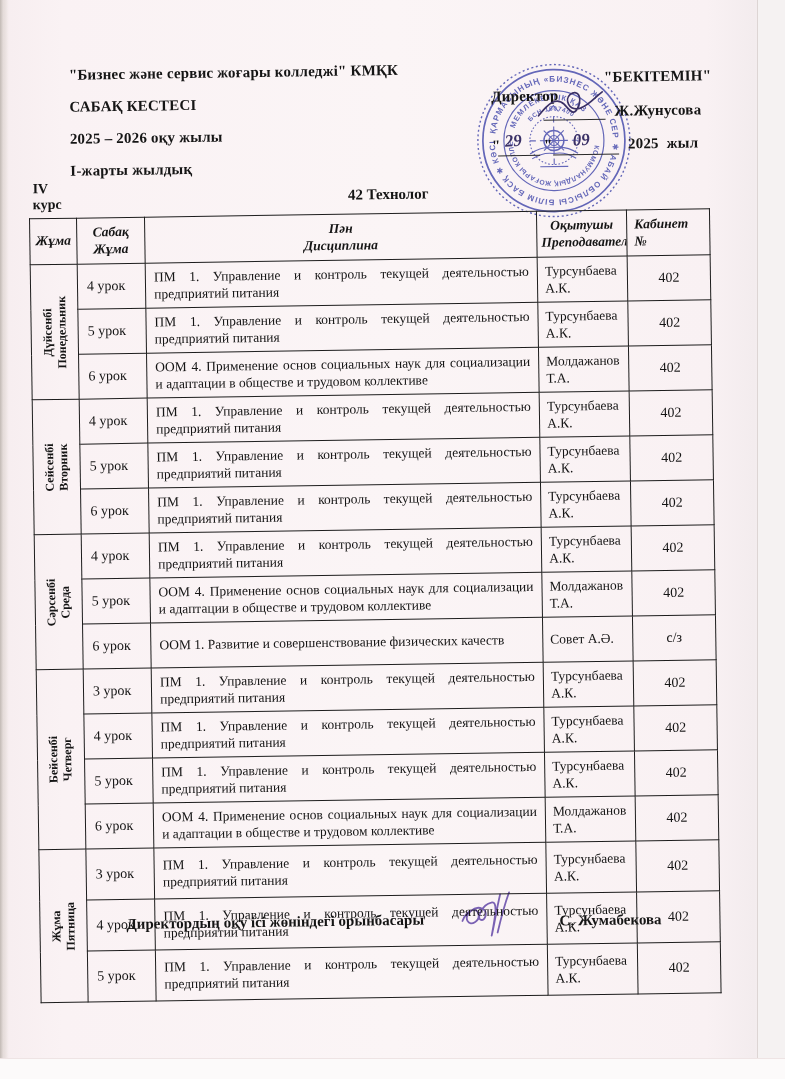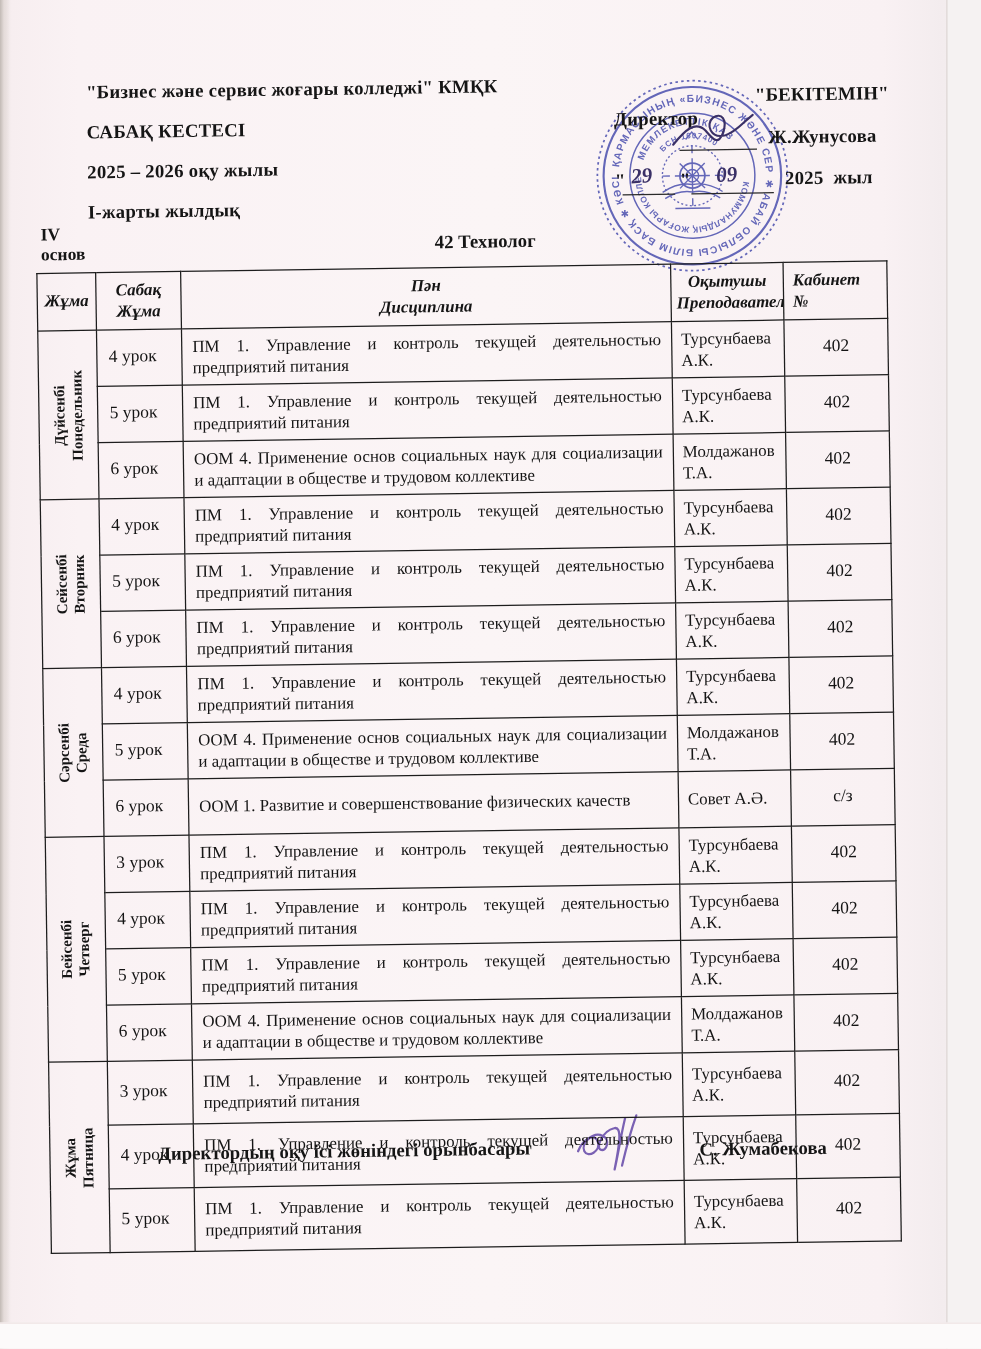--- a/index.html
+++ b/index.html
@@ -116,21 +116,21 @@
       <text font-size="6.8" letter-spacing=".4">
         <textPath href="#iArcB" startOffset="4%">КОММУНАЛДЫҚ ЖОҒАРЫ КОЛЛЕДЖІ»</textPath>
       </text>
       <text font-size="6.4" letter-spacing=".6">
         <textPath href="#bsnArc" startOffset="22%">БСН 1607400</textPath>
       </text>
     </svg>
 
     <div class="abs b" style="left:37px;top:176px;font-size:14px;line-height:1.15;">
       <div>IV</div>
-      <div>основ</div>
+      <div>курс</div>
     </div>
     <div class="abs b" style="left:0;top:186px;width:785px;text-align:center;font-size:15px;">42 Технолог</div>
 
     <table class="abs" style="left:33px;top:213px;">
       <colgroup>
           <col style="width:47px">
           <col style="width:68px">
           <col style="width:392px">
           <col style="width:90px">
           <col style="width:83px">

